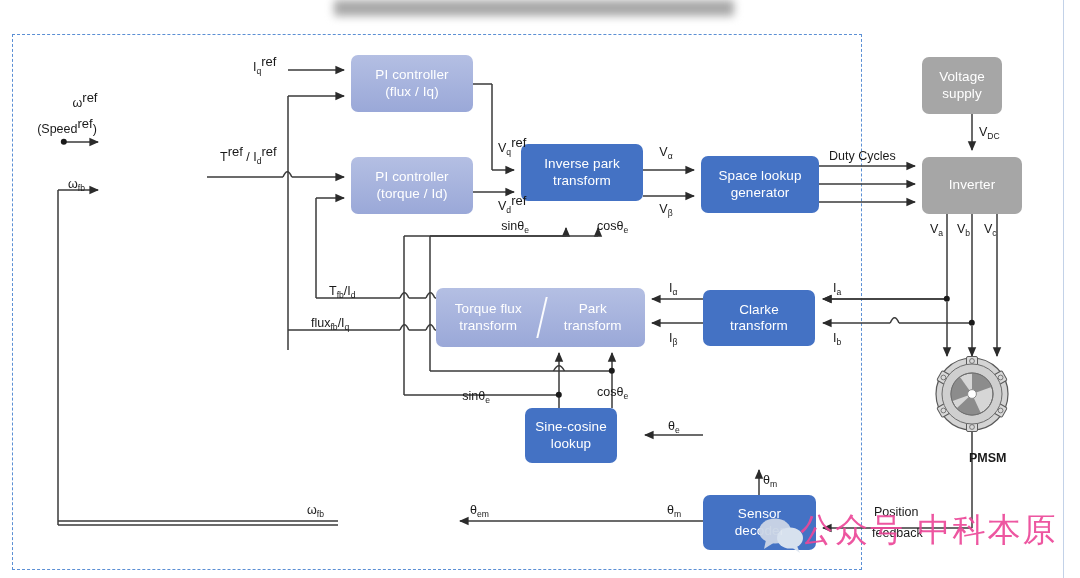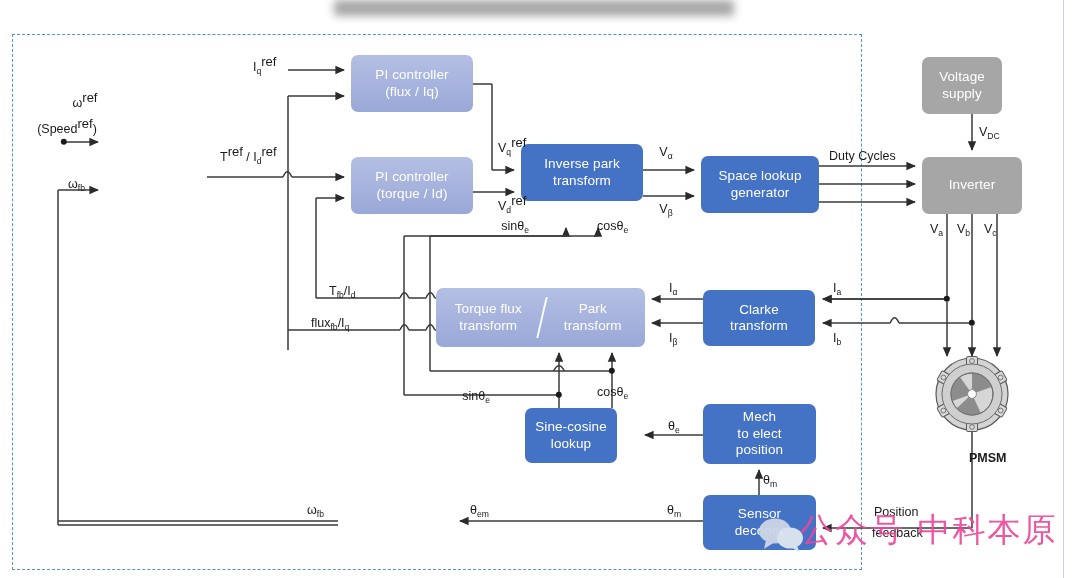--- a/index.html
+++ b/index.html
@@ -244,25 +244,20 @@
     <div class="blk blue" style="left:703px; top:290px; width:112px; height:56px;">
       <div><span>Clarke</span><br>
            <span>transform</span></div>
     </div>
 
     <div class="blk blue" style="left:525px; top:408px; width:92px; height:55px;">
       <div><span>Sine-cosine</span><br>
            <span>lookup</span></div>
     </div>
 
-    <div class="blk blue" style="left:703px; top:404px; width:113px; height:60px;">
-      <div><span>Mech</span><br>
-           <span>to elect</span><br>
-           <span>position</span></div>
-    </div>
 
     <div class="blk blue" style="left:703px; top:495px; width:113px; height:55px;">
       <div><span>Sensor</span><br>
            <span>decoder</span></div>
     </div>
 
   </div>
 
   <svg class="motor" style="left:930px; top:352px; z-index:3;" width="84" height="84" viewBox="0 0 84 84">
     <g>

